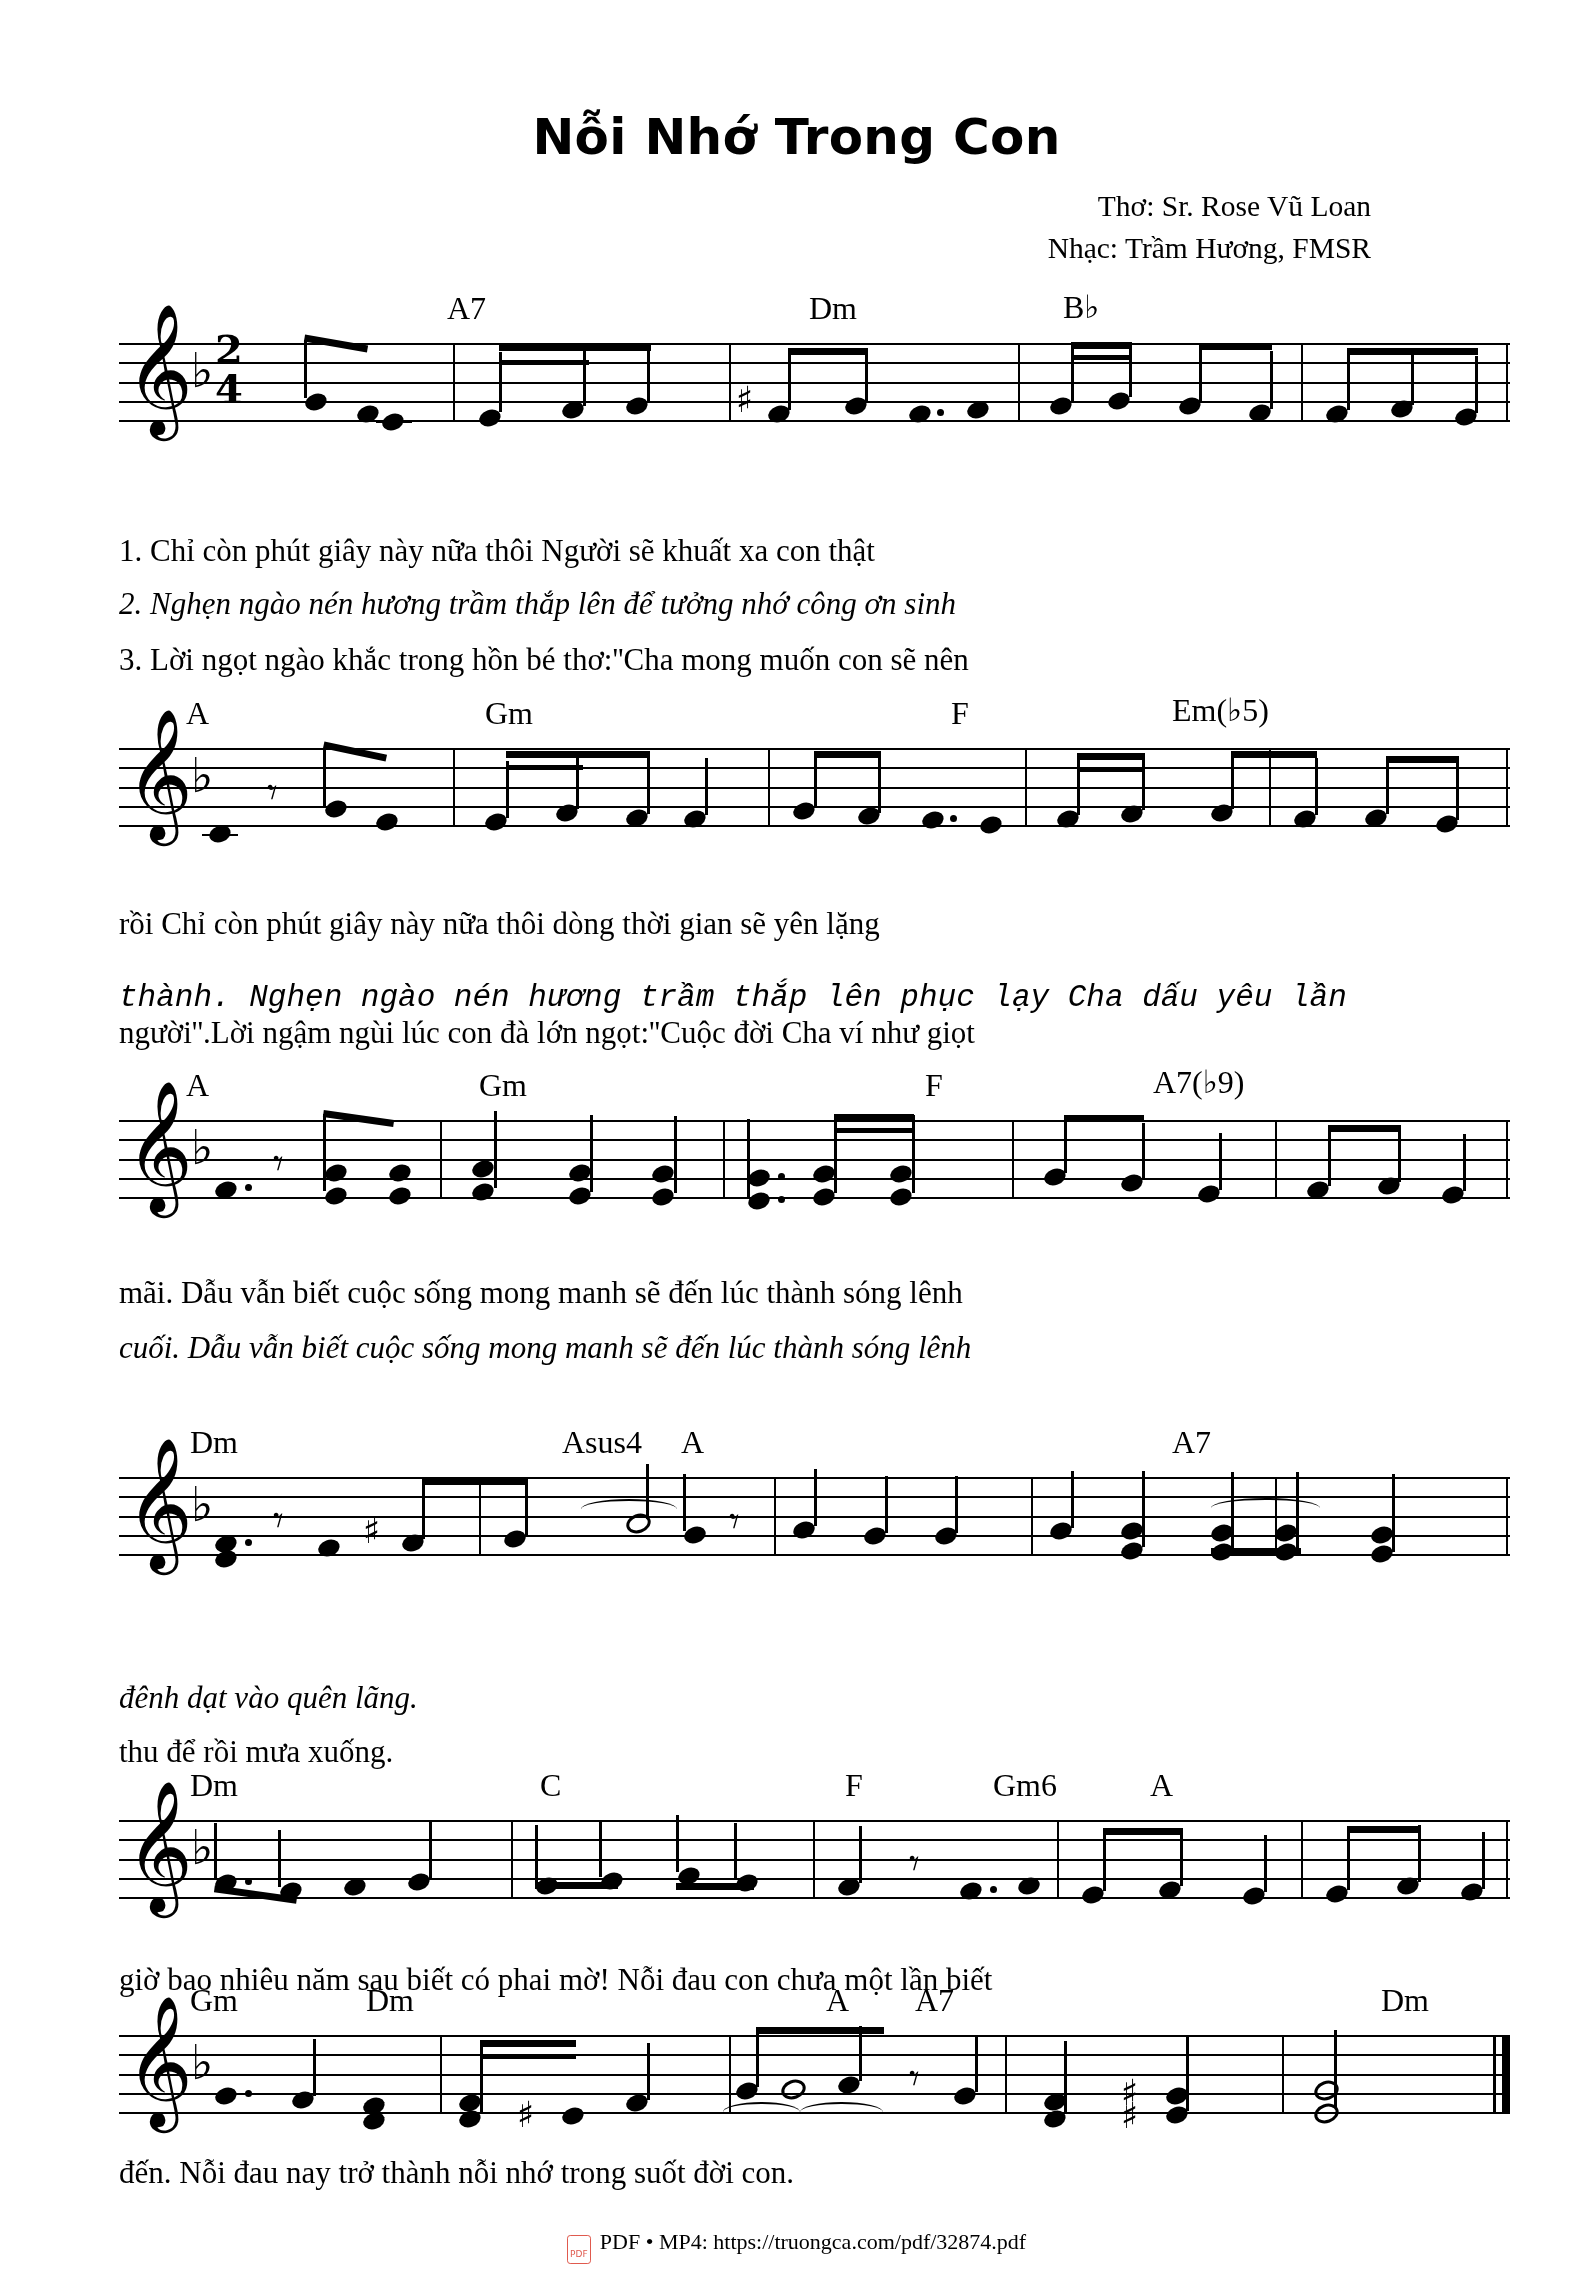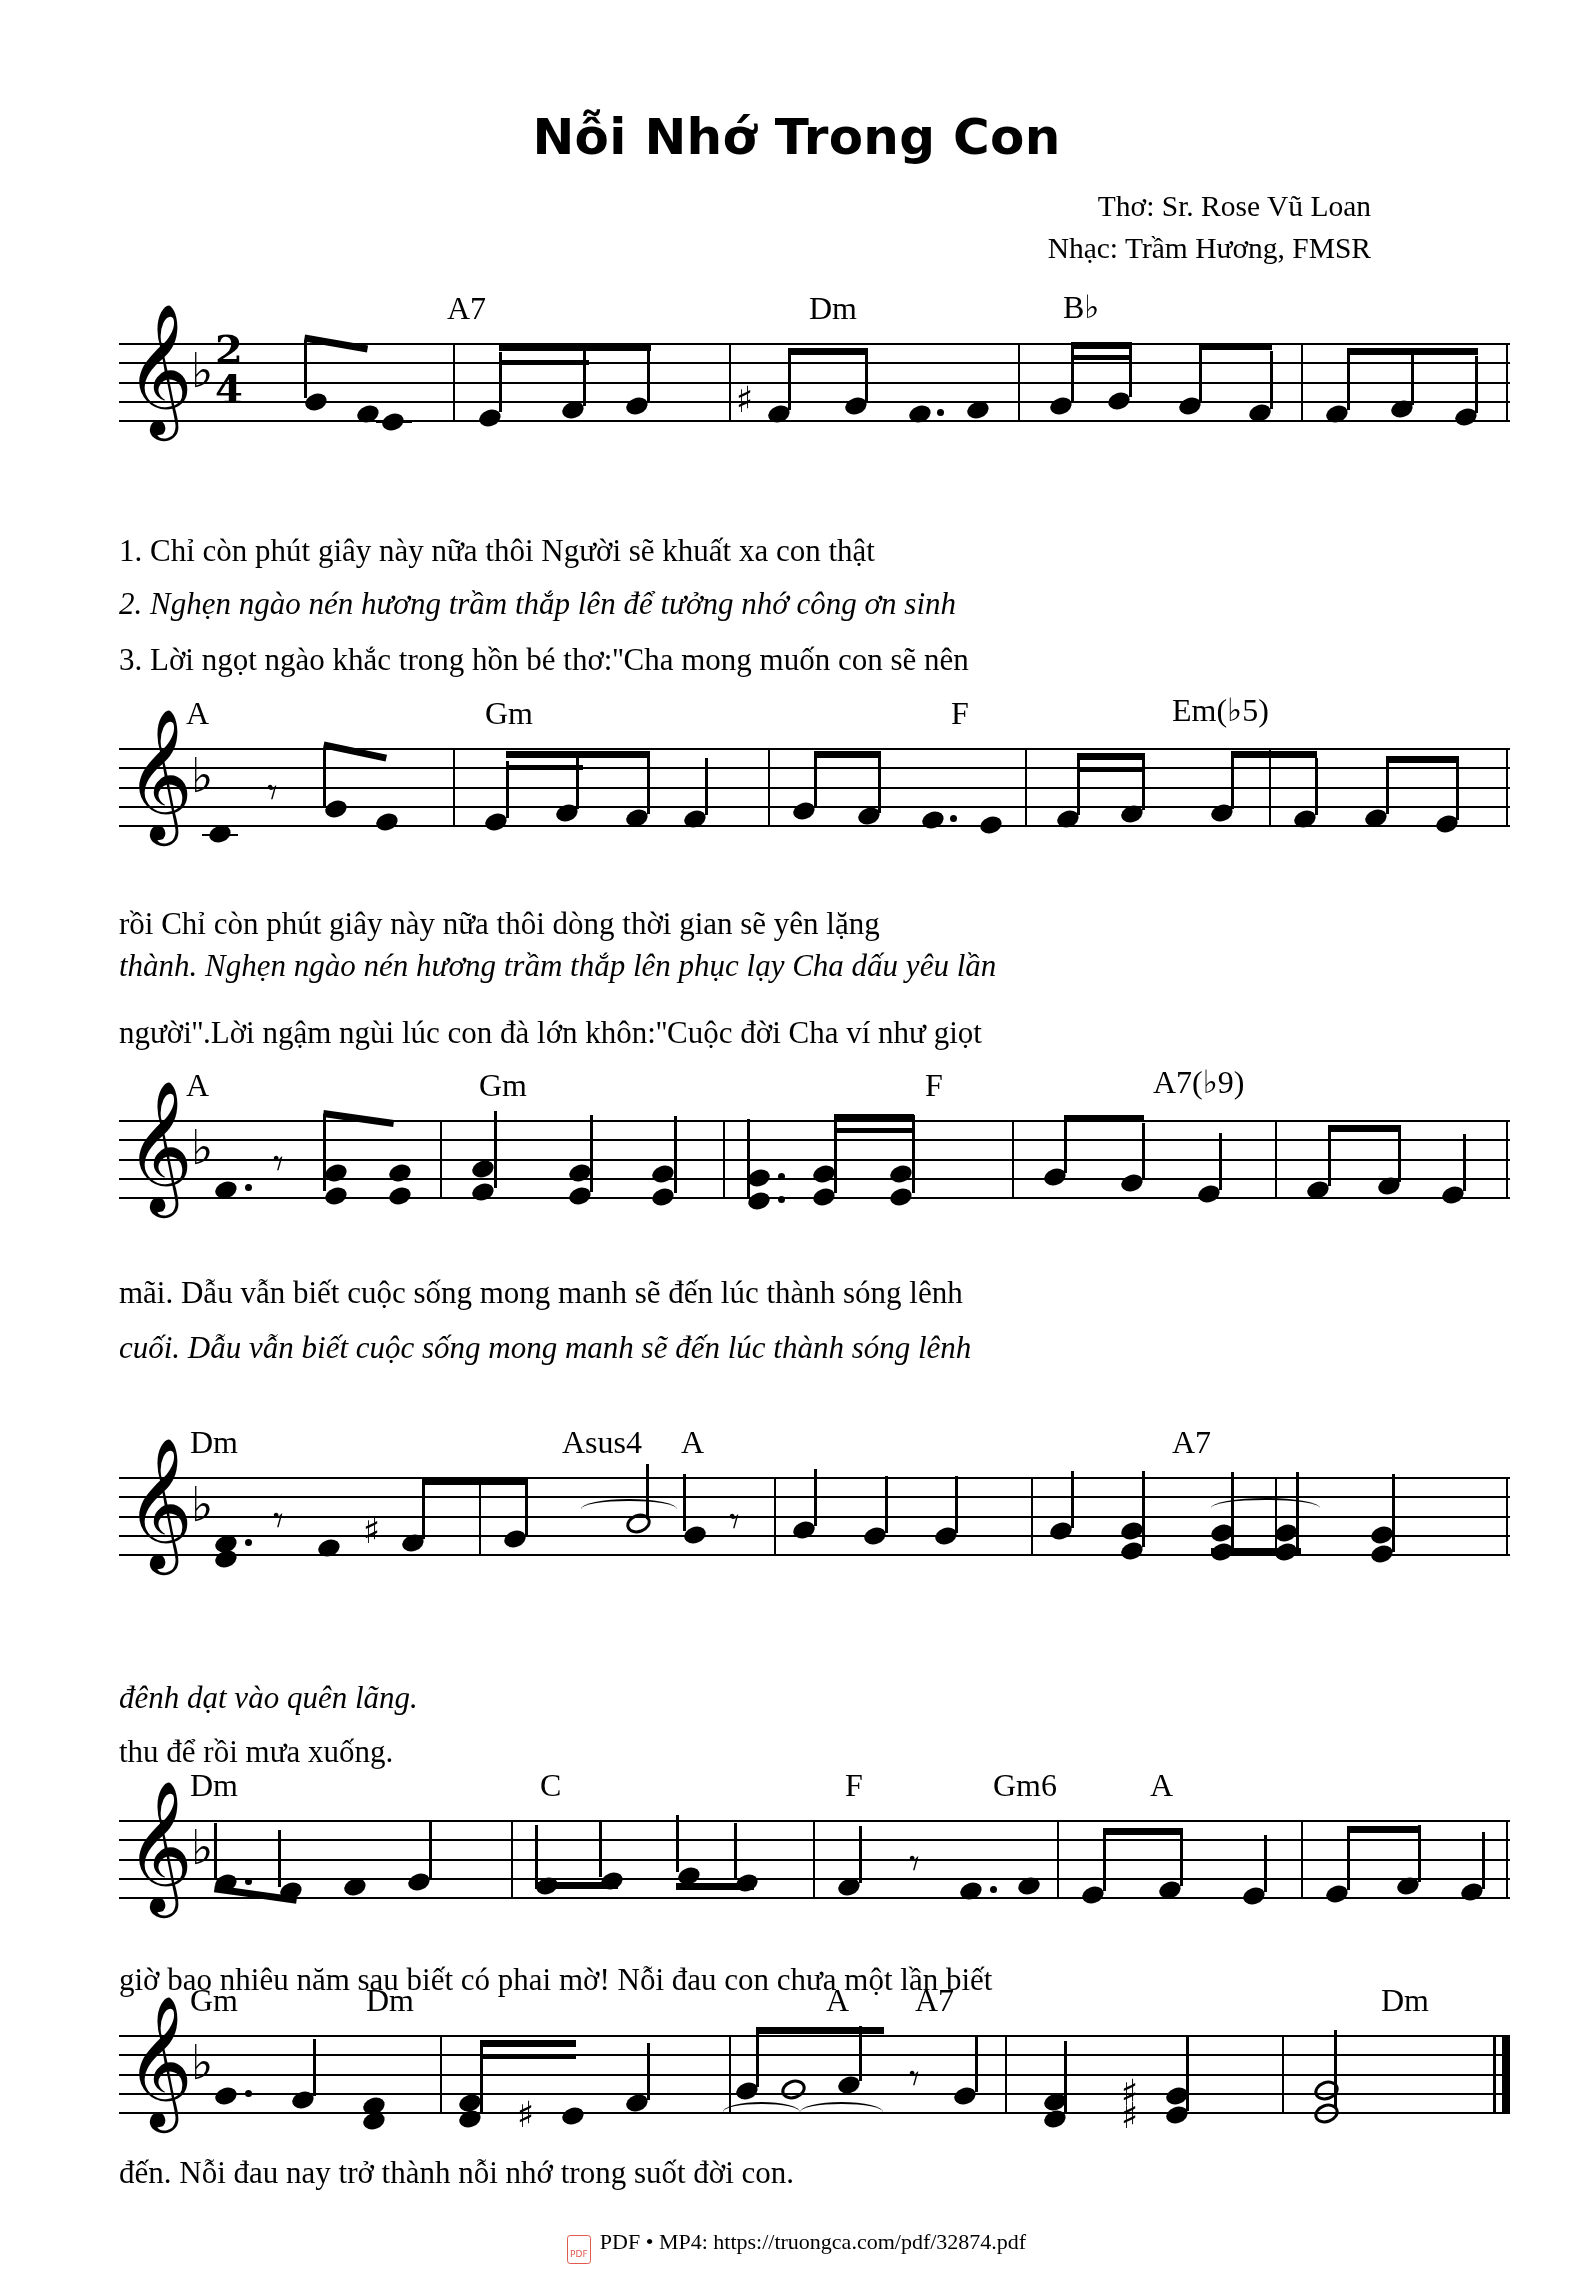--- a/index.html
+++ b/index.html
@@ -344,22 +344,22 @@
       <div class="stem" style="left:1337px; top:24.4px; height:57px;"></div>
       <div class="beam" style="left:1267px; top:16.7px; width:73px;"></div>
     </div>
     <div class="chord" style="left:67px; top:-44px;">A</div>
     <div class="chord" style="left:366px; top:-44px;">Gm</div>
     <div class="chord" style="left:832px; top:-44px;">F</div>
     <div class="chord" style="left:1053px; top:-48px;">Em(♭5)</div>
   </div>
 
   <div class="lyrics" style="top:906px;">rồi      Chỉ      còn  phút giây   này nữa thôi dòng thời  gian sẽ   yên lặng</div>
-  <div class="lyrics italic" style="top:948px;">thành. Nghẹn    ngào nén hương trầm  thắp lên phục  lạy  Cha dấu yêu lần</div>
-  <div class="lyrics" style="top:1015px;">người''.Lời ngậm ngùi lúc    con       đà   lớn khôn:''Cuộc đời  Cha ví  như giọt</div>
+  <div class="lyrics italic" style="top:980px;font-family:Liberation Mono, monospace;">thành. Nghẹn    ngào nén hương trầm  thắp lên phục  lạy  Cha dấu yêu lần</div>
+  <div class="lyrics" style="top:1015px;">người''.Lời ngậm ngùi lúc    con       đà   lớn ngọt:''Cuộc đời  Cha ví  như giọt</div>
 
   <div class="system" style="top:1111px;">
     <div class="staff">
       <div class="line l1"></div>
       <div class="line l2"></div>
       <div class="line l3"></div>
       <div class="line l4"></div>
       <div class="line l5"></div>
 
       <div class="clef">𝄞</div>

